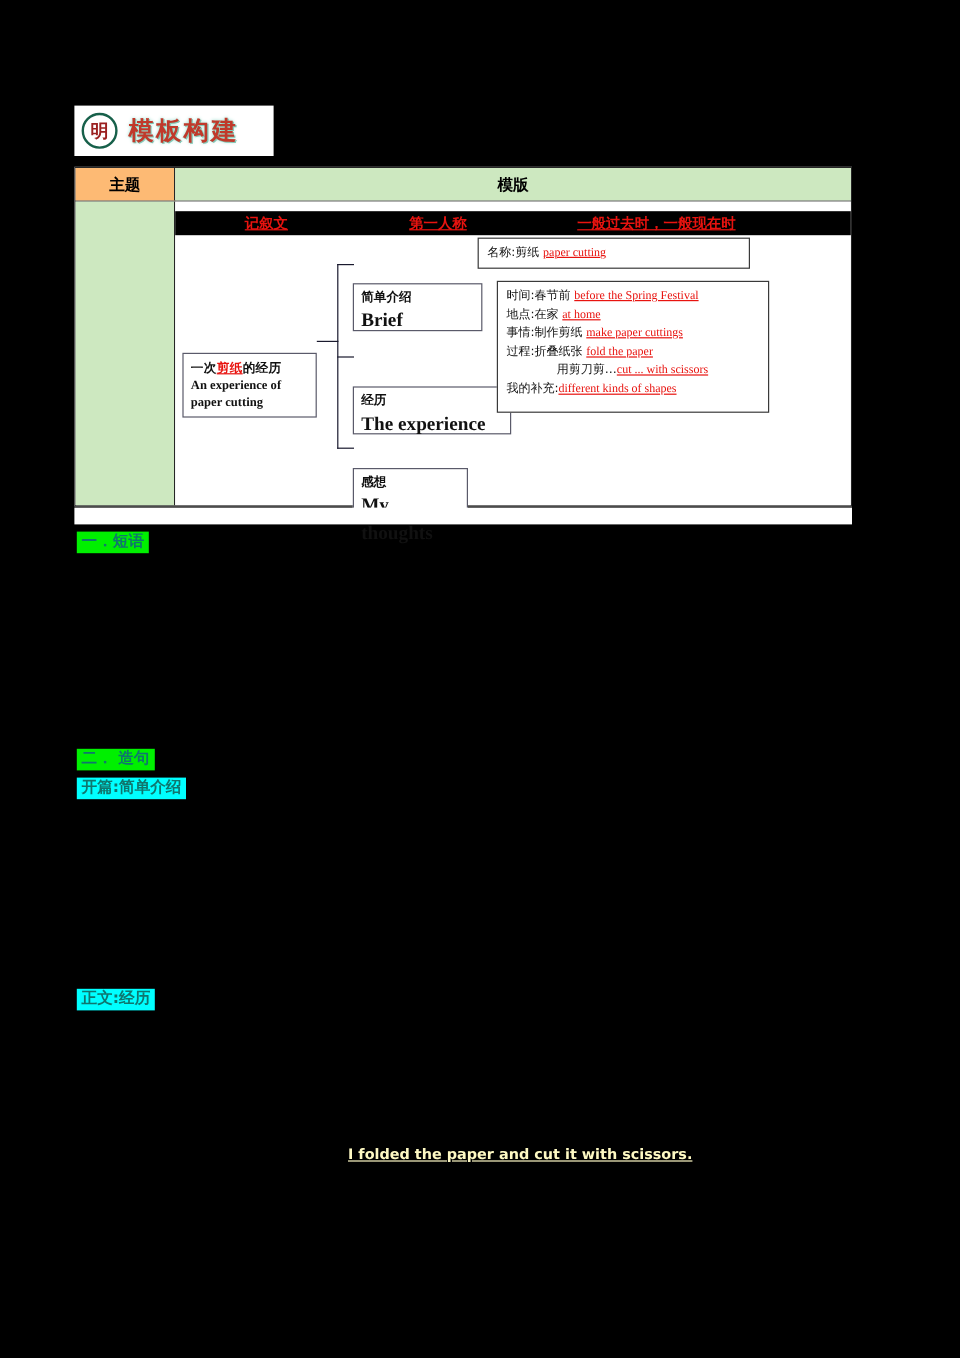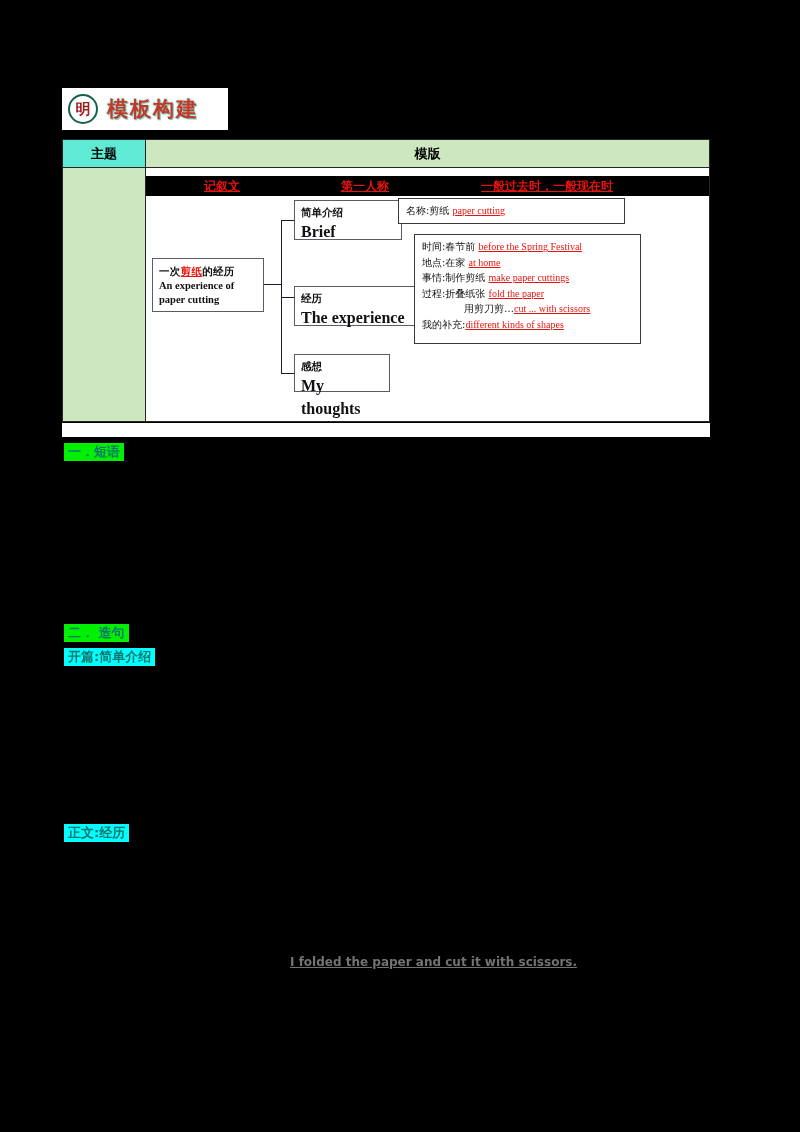--- a/index.html
+++ b/index.html
@@ -74,21 +74,21 @@
     background: #ffffff;
   }
   .tbl-header-row {
     display: flex;
     height: 28px;
     border-bottom: 1.5px solid #262626;
     box-sizing: border-box;
   }
   .th-subject {
     width: 83px;
-    background: #5eead4;
+    background: #fdba74;
     border-right: 1.5px solid #262626;
     box-sizing: border-box;
     display: flex;
     align-items: center;
     justify-content: center;
     font-size: 13px;
     font-weight: bold;
     color: #000;
     font-family: "DejaVu Sans", sans-serif;
   }
@@ -154,20 +154,21 @@
   }
   .node {
     position: absolute;
     border: 1.2px solid #5a5a6a;
     background: #ffffff;
     box-sizing: border-box;
     padding: 4px 6px;
     font-size: 10.5px;
     line-height: 1.45;
     color: #111;
+    margin-top: 36px;
   }
   .node .cn {
     font-family: "DejaVu Sans", sans-serif;
     font-weight: bold;
     font-size: 10.5px;
     display: block;
   }
   .node .en {
     font-family: "Liberation Serif", serif;
     font-weight: bold;
@@ -258,21 +259,21 @@
   .sec-phrases   { left: 64px; top: 443px; }
   .sec-sentences { left: 64px; top: 624px; }
   .sec-opening   { left: 64px; top: 648px; }
   .sec-body      { left: 64px; top: 824px; }
 
   
   .red-sentence {
     position: absolute;
     left: 290px;
     top: 955px;
-    color: #737373;
+    color: #fef9c3;
     font-size: 12px;
     font-weight: bold;
     text-decoration: underline;
     font-family: "DejaVu Sans", sans-serif;
     white-space: nowrap;
   }
 </style>
 </head>
 <body>
 

